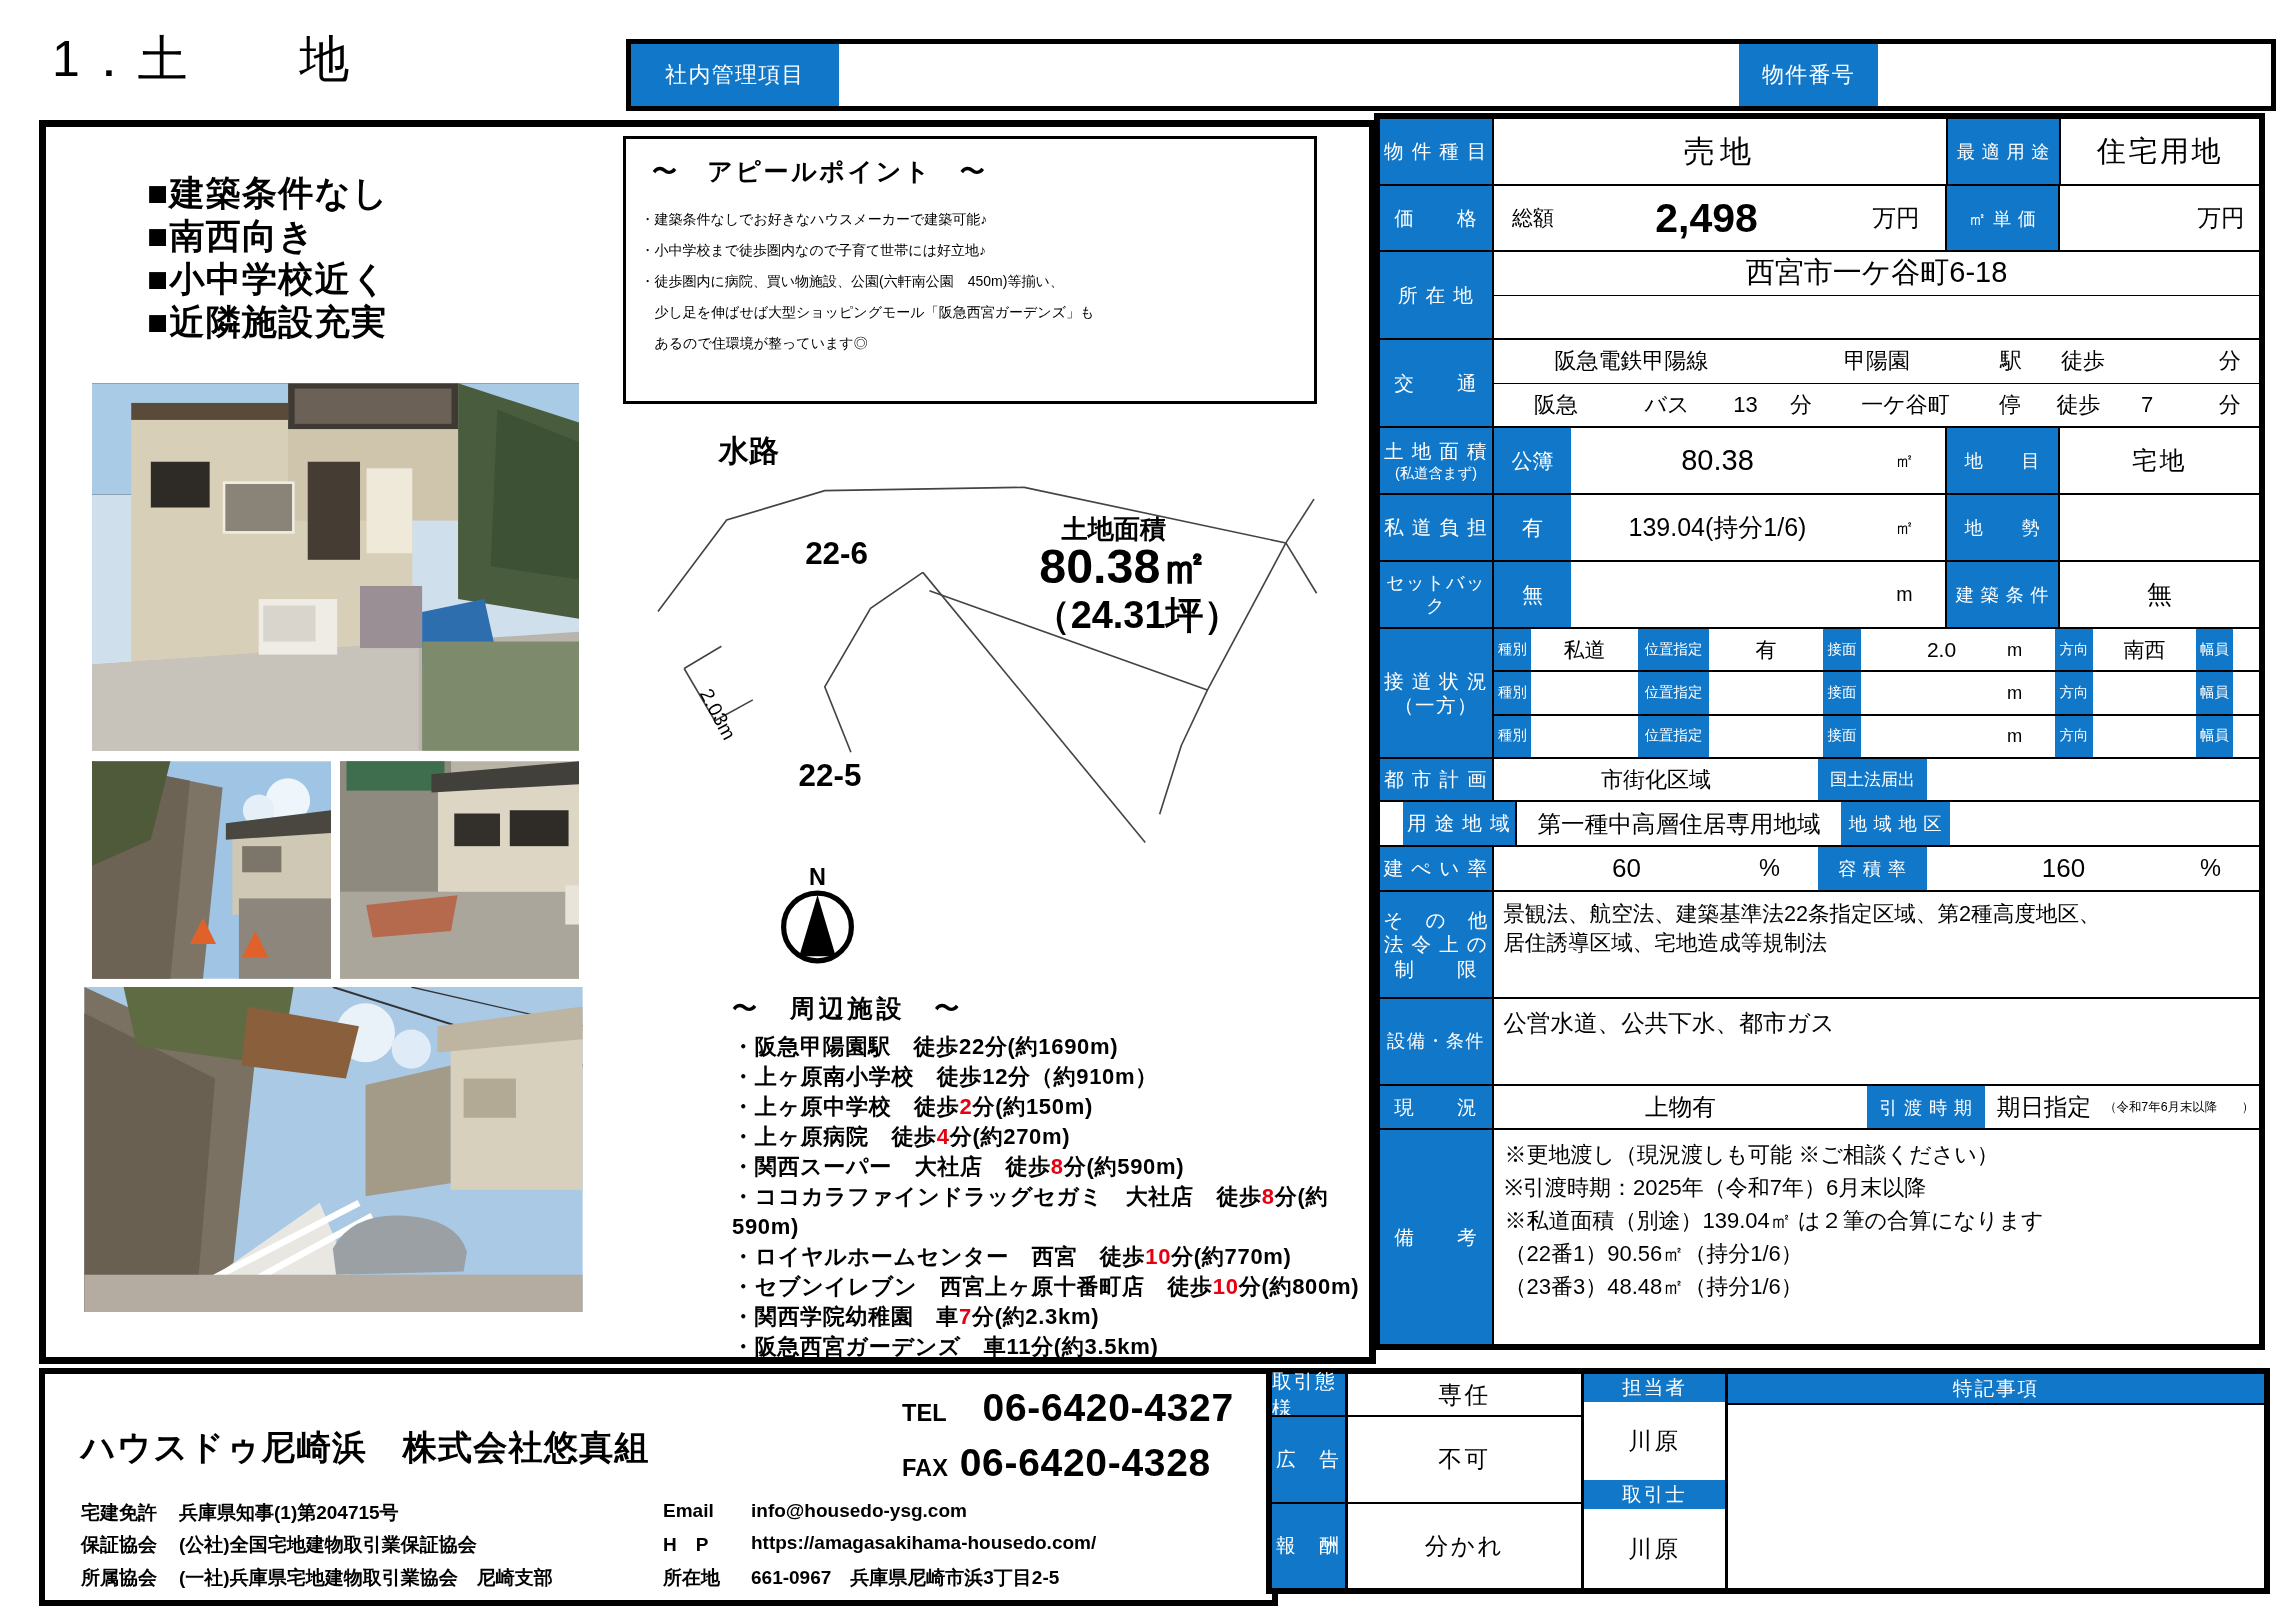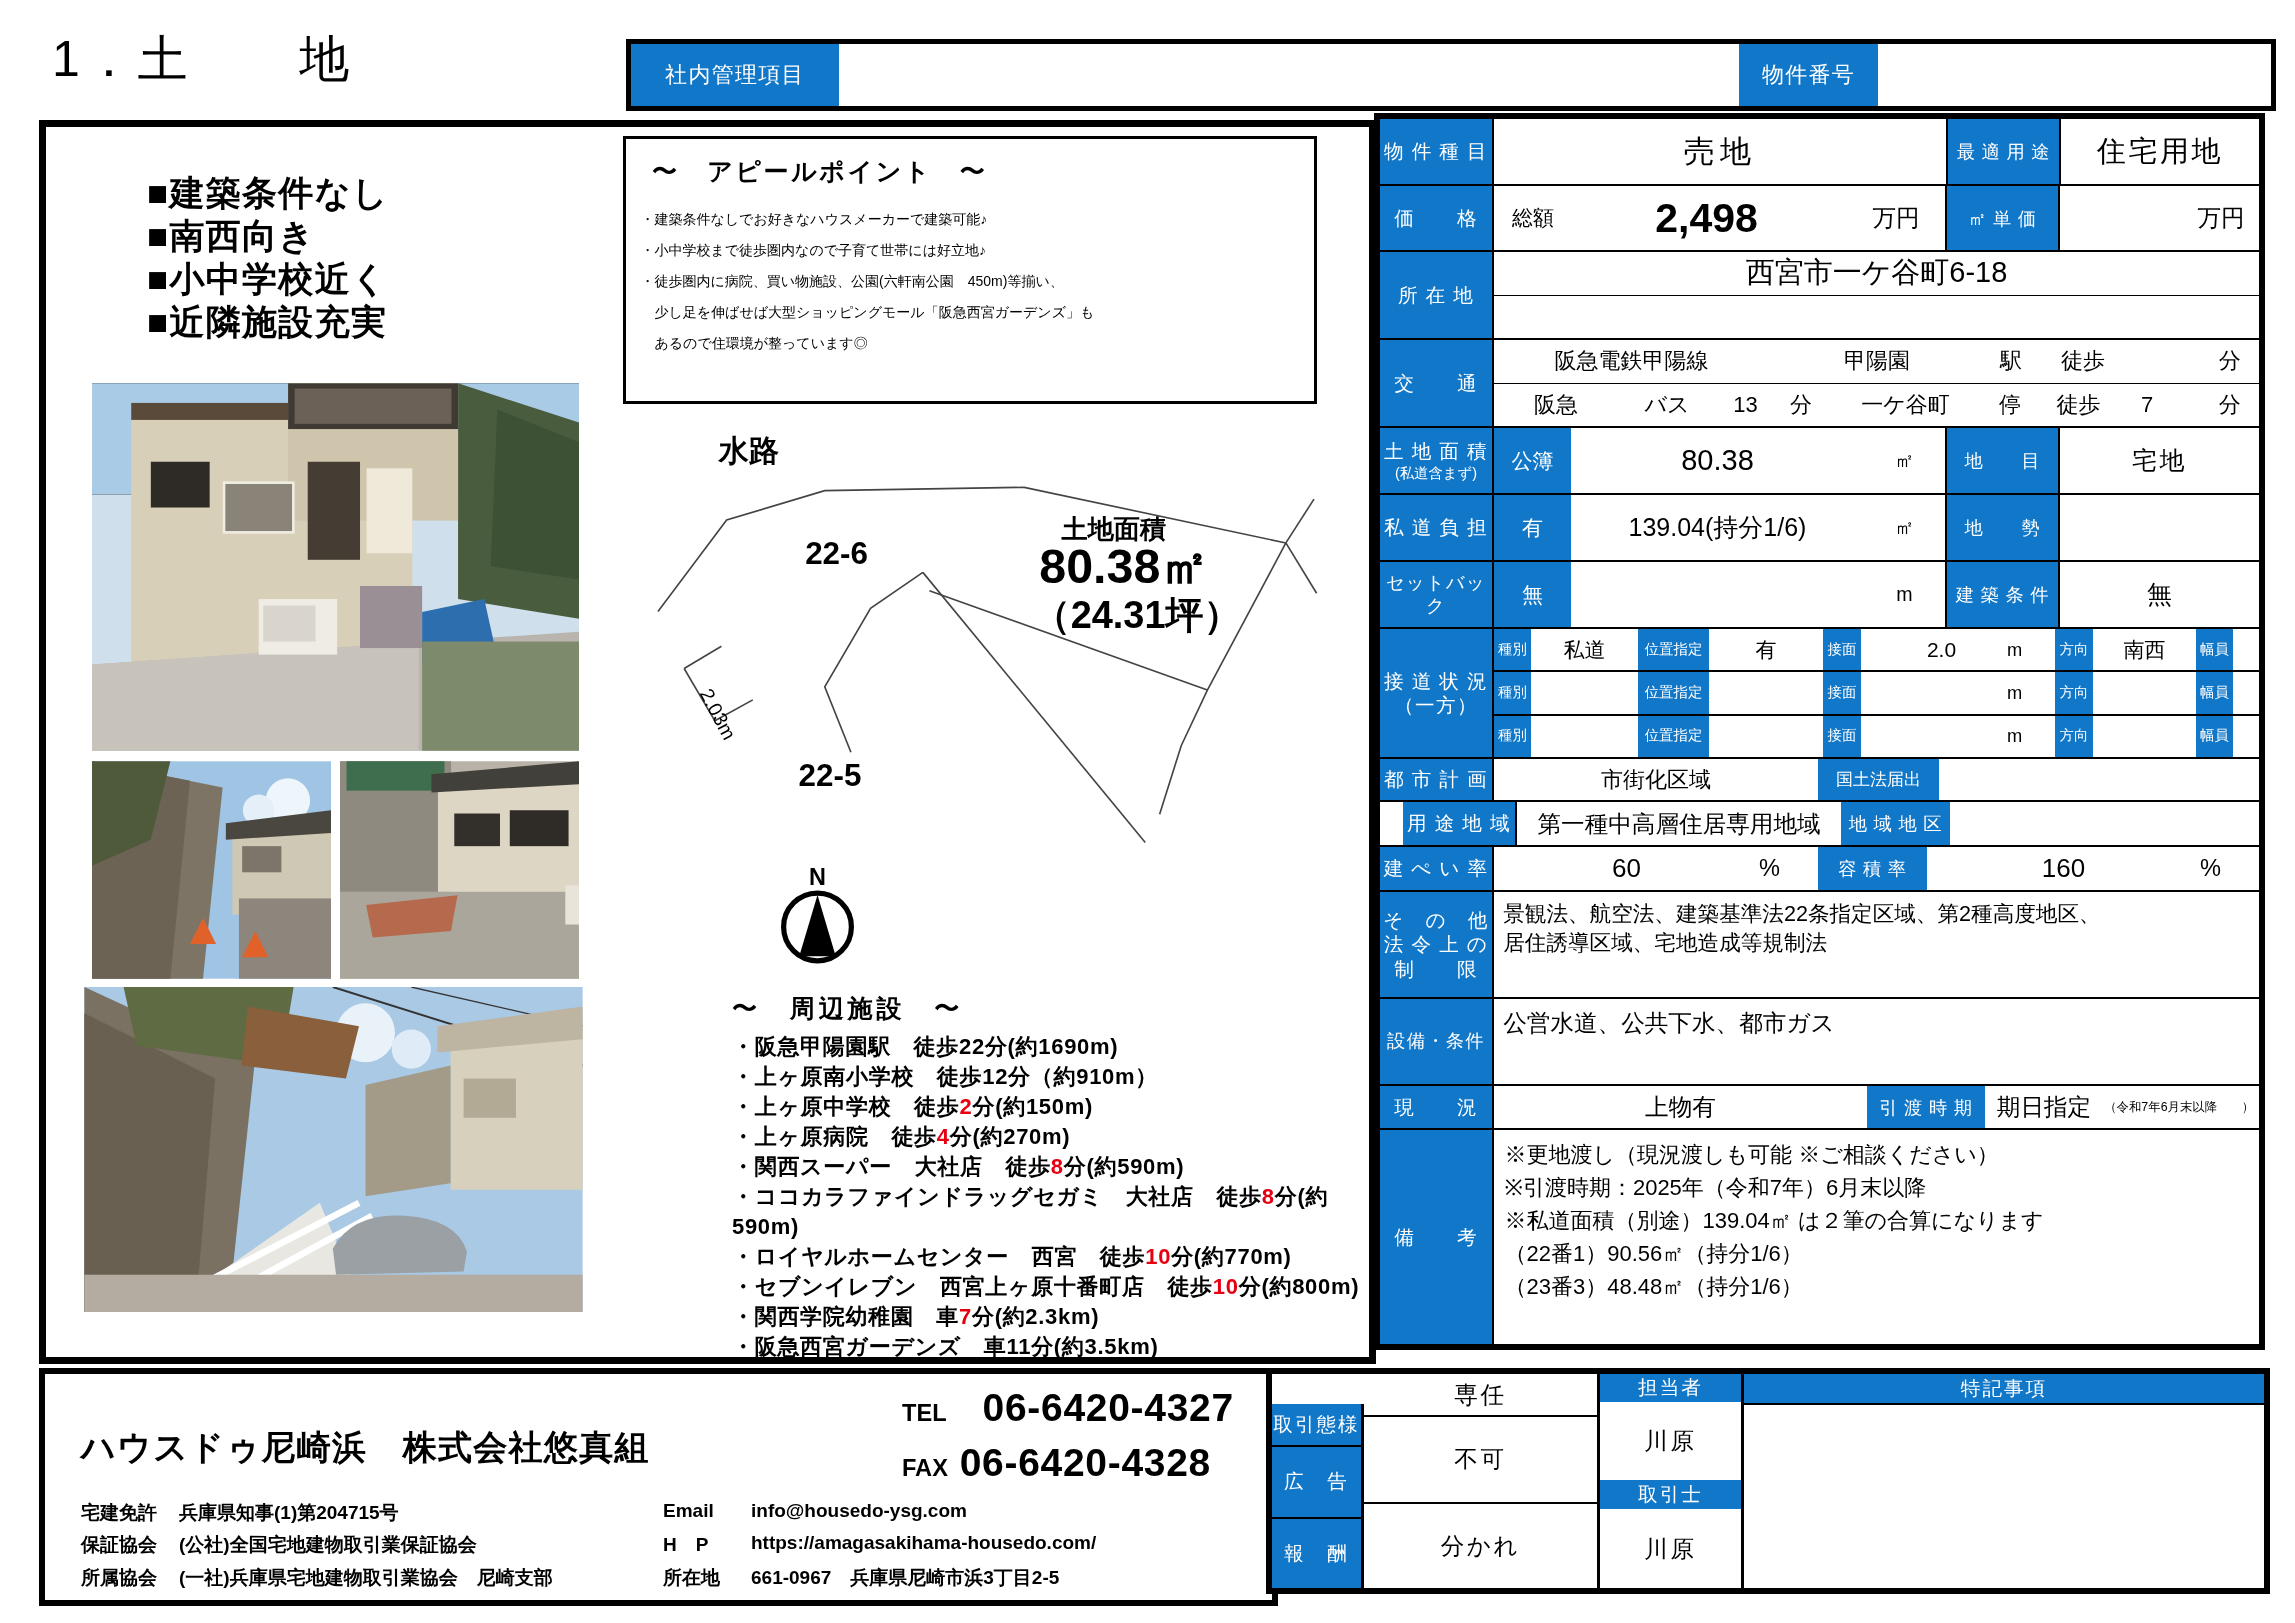--- a/index.html
+++ b/index.html
@@ -360,21 +360,21 @@
               <span style="flex: 1 1 0%; text-align: center; font-size: 21px;"></span>
               <span style="width: 33px; font-size: 18.3px;">m</span>
             </div>
           </div>
         </div>
     </div>
 
     <div class="trow" style="height:41px;">
       <div class="lab blue">都 市 計 画</div>
       <div class="cell" style="width:324px;font-size:22px;">市街化区域</div>
-      <div class="cell blue" style="width:121px;font-size:17px;">国土法届出</div>
+      <div class="cell blue" style="width:109px;font-size:17px;">国土法届出</div>
       <div class="cell" style="flex:1;"></div>
     </div>
 
     <div class="trow" style="height:43px;padding-left:23px;">
       <div class="lab blue">用 途 地 域</div>
       <div class="cell" style="width:324px;font-size:23.6px;">第一種中高層住居専用地域</div>
       <div class="cell blue blab" style="width:109px;">地 域 地 区</div>
       <div class="cell" style="flex:1;"></div>
     </div>
 
@@ -458,21 +458,21 @@
           <span>https://amagasakihama-housedo.com/</span>
         </div>
         <div class="lic-row" style="left: 618px; top: 191px;">
           <span class="ct-lab">所在地</span>
           <span>661-0967　兵庫県尼崎市浜3丁目2-5</span>
         </div>
       </div>
   </div>
 
   <div id="deal-table" class="abs">
-    <div class="dcol" style="width:92px;border-right:3.3px solid #000;margin-top:30px;">
+    <div class="dcol" style="width:76px;border-right:3.3px solid #000;">
       <div class="cell blue dlab" style="height:41px;">取引態様</div>
       <div class="cell blue dlab" style="flex:1;border-top:2.6px solid #000;">広　告</div>
       <div class="cell blue dlab" style="flex:1;border-top:2.6px solid #000;">報　酬</div>
     </div>
     <div class="dcol" style="width:236px;border-right:3.3px solid #000;">
       <div class="cell dval" style="height:41px;">専任</div>
       <div class="cell dval" style="flex:1;border-top:2.6px solid #000;">不可</div>
       <div class="cell dval" style="flex:1;border-top:2.6px solid #000;">分かれ</div>
     </div>
     <div class="dcol" style="width:144px;border-right:3.3px solid #000;">

